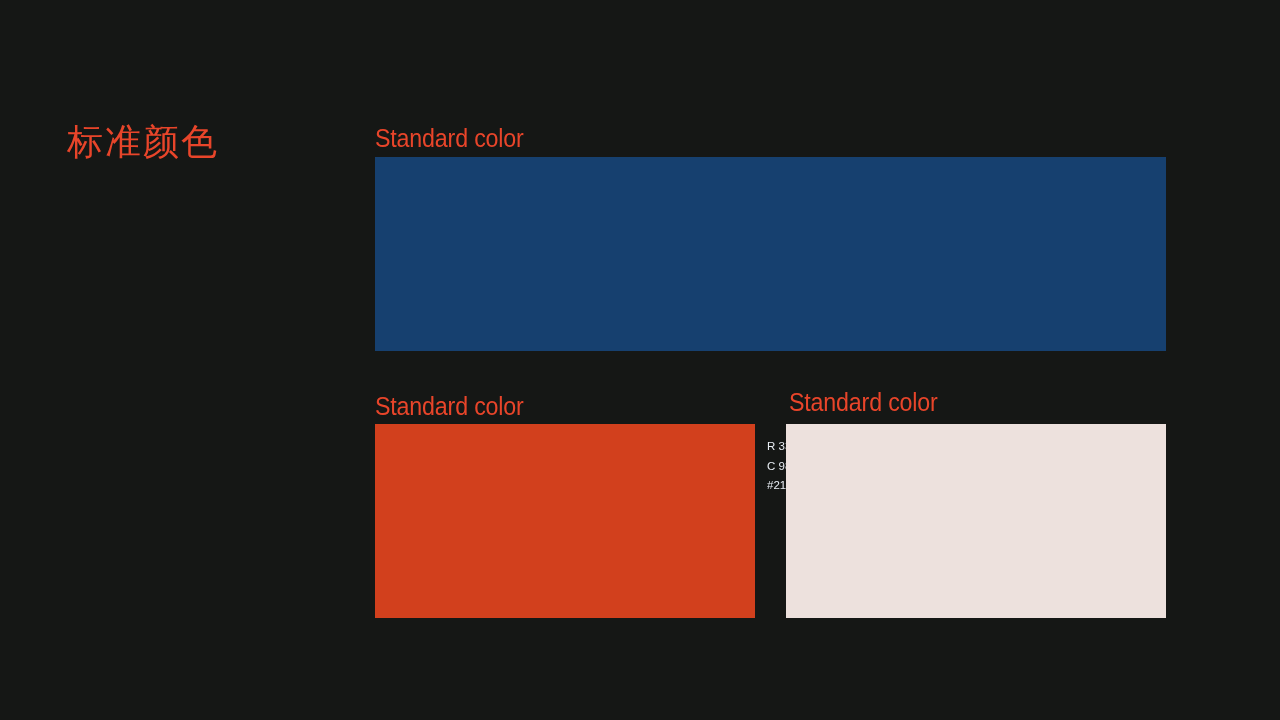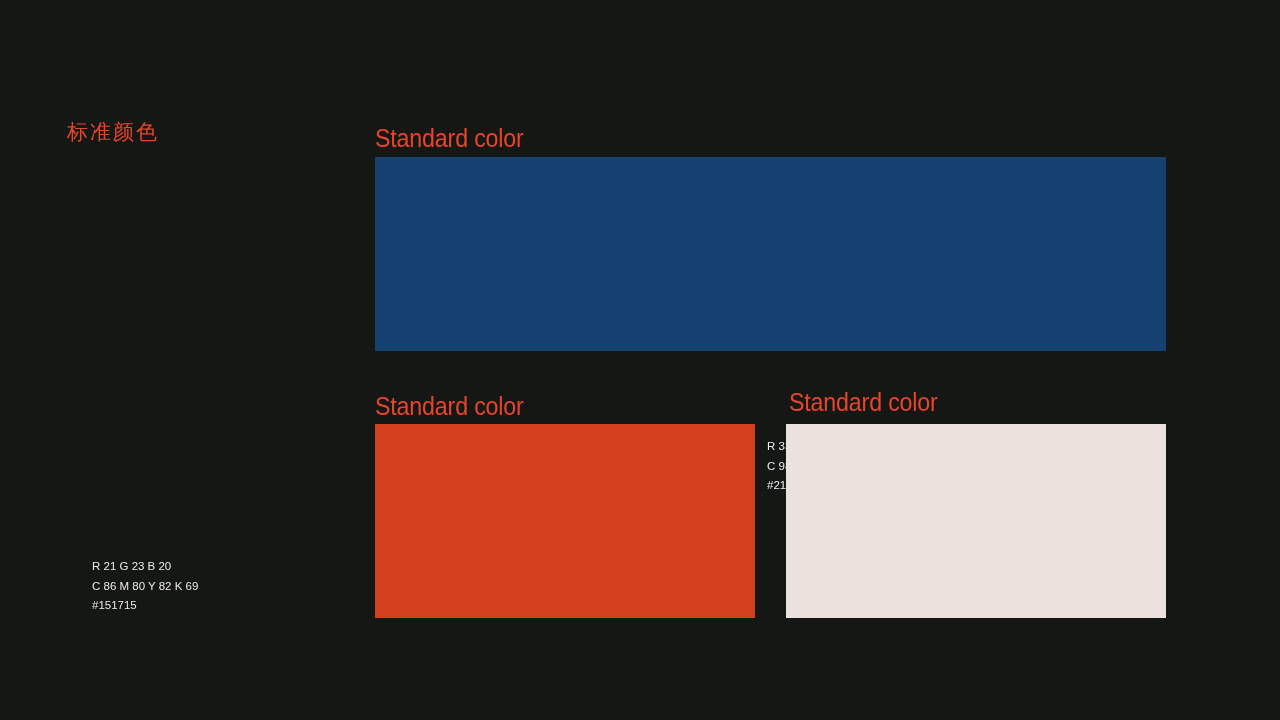--- a/index.html
+++ b/index.html
@@ -22,21 +22,21 @@
     inset: 0;
     width: 1280px;
     height: 720px;
   }
 
   
   .section-title-cjk {
     position: absolute;
     left: 67px;
     top: 120px;
-    font-size: 21px;
+    font-size: 36px;
     line-height: 1.2;
     letter-spacing: 2px;
     color: #E8452A;
     font-family: "DejaVu Sans", sans-serif;
     font-weight: 400;
     white-space: nowrap;
   }
 
   
   .swatch-heading {
@@ -133,19 +133,14 @@
   <div class="swatch" id="swatch-orange" style="background: rgb(210, 64, 29);">
     
   </div>
 
   <div class="swatch-heading" id="heading-cream" style="color: rgb(232, 69, 42);">Standard color</div>
 
   <div class="swatch" id="swatch-cream" style="background: rgb(237, 225, 221);">
     
   </div>
 
-  <div class="spec" id="spec-background">
-    <span class="spec-line">R 21  G 23  B 20</span>
-    <span class="spec-line">C 86  M 80  Y 82  K 69</span>
-    <span class="spec-line">#151715</span>
-  </div>
 
 </div>
 
 </body></html>

